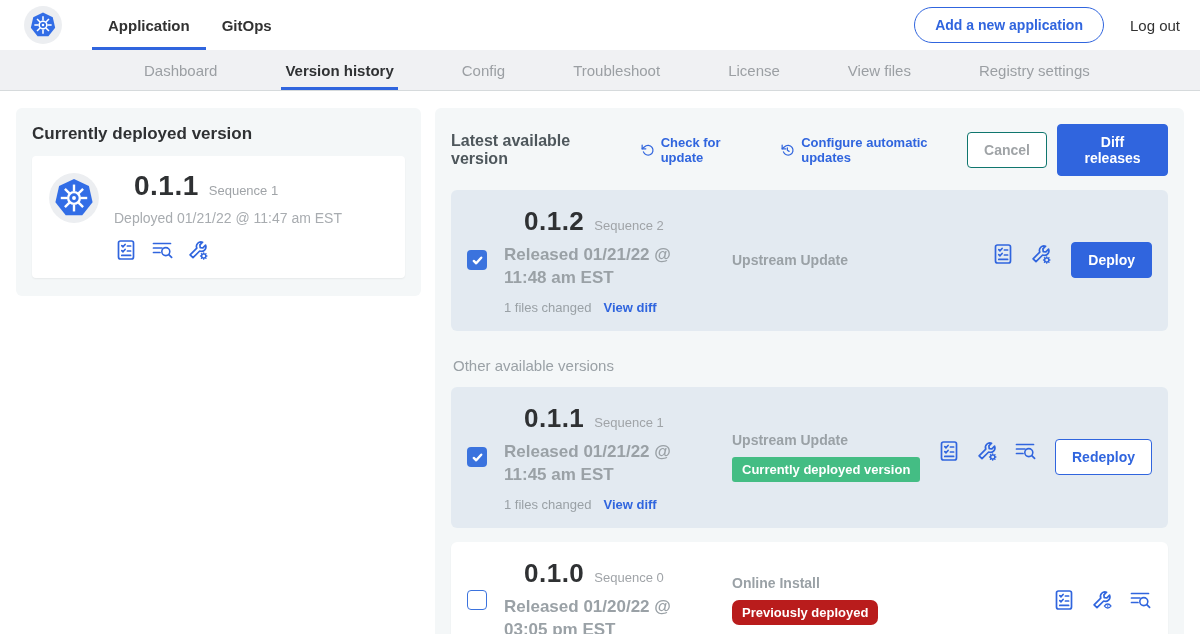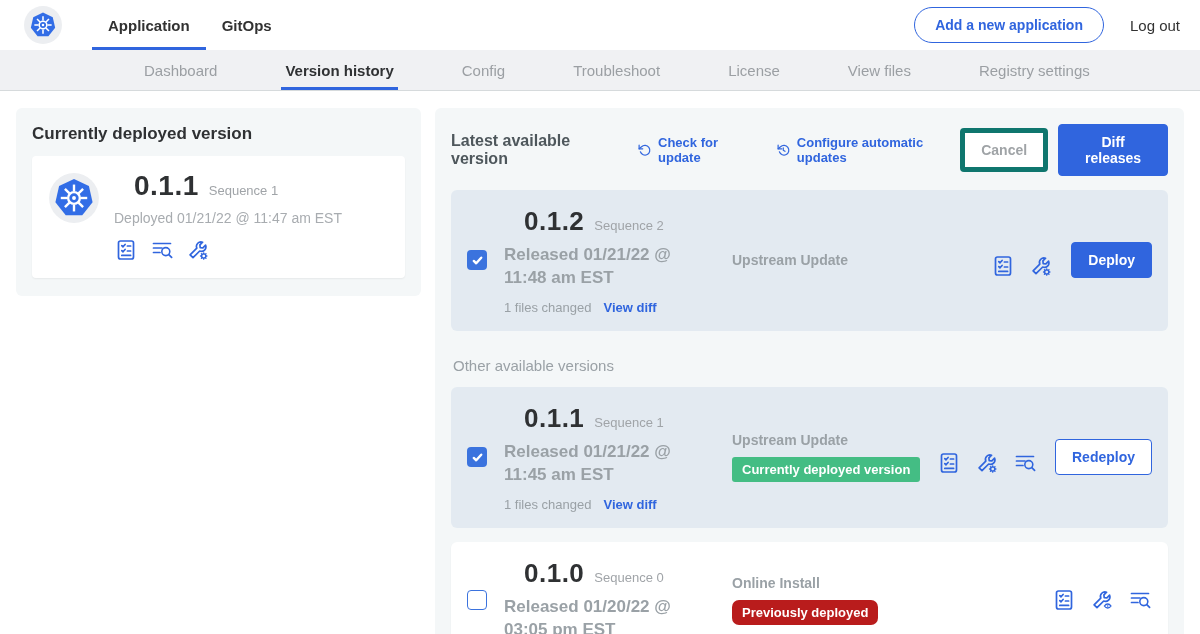--- a/index.html
+++ b/index.html
@@ -37,21 +37,21 @@
   .icon-btn { width:24px; height:24px; color:#3065de; cursor:pointer; background:none; border:none; padding:0; }
   .icon-btn svg { width:100%; height:100%; display:block; }
 
   .right-panel { flex:1; background:#f4f7f8; border-radius:6px; padding:16px 16px 18px; }
   .panel-head { display:flex; align-items:center; }
   .panel-title { font-size:16px; font-weight:bold; color:#4e575c; }
   .blue-link { display:flex; align-items:center; gap:6px; color:#3065de; font-size:13px; font-weight:bold; cursor:pointer; margin-left:22px; }
   .blue-link svg { width:16px; height:16px; }
   .panel-head .spacer { flex:1; }
   .btn { font-family:inherit; font-size:14px; font-weight:bold; border-radius:4px; padding:9px 16px; cursor:pointer; }
-  .btn-cancel { background:#fff; border:5px solid #0f766e; color:#9fa3a6; margin-right:10px; }
+  .btn-cancel { background:#fff; border:1px solid #0f766e; color:#9fa3a6; margin-right:10px; }
   .btn-primary { background:#3065de; border:1px solid #3065de; color:#fff; }
   .btn-outline { background:#fff; border:1px solid #3065de; color:#3065de; }
 
   .version-row { border-radius:6px; padding:16px; display:flex; align-items:center; }
   .version-row.selected { background:#e3eaf1; }
   .version-row.white { background:#fff; box-shadow:0 1px 2px rgba(0,0,0,.05); }
   .row-gap { margin-top:14px; }
   .checkbox { width:20px; height:20px; border-radius:4px; flex:none; cursor:pointer; display:flex; align-items:center; justify-content:center; }
   .checkbox.checked { background:#3b73de; }
   .checkbox.unchecked { background:#fff; border:1.5px solid #3b73de; }
@@ -60,21 +60,21 @@
   .ver-col .ver-line .ver-big { font-size:26px; }
   .released { font-size:17px; font-weight:bold; color:#9aa1a6; margin-top:7px; line-height:1.35; }
   .files-line { display:flex; gap:12px; margin-top:10px; font-size:13px; }
   .files-changed { color:#9aa1a6; }
   .view-diff { color:#3065de; font-weight:bold; cursor:pointer; }
   .source-col { flex:1; margin-left:32px; }
   .source-label { font-size:14px; font-weight:bold; color:#9aa1a6; }
   .badge { display:inline-block; margin-top:9px; font-size:13px; font-weight:bold; color:#fff; border-radius:3px; padding:5px 10px; }
   .badge.green { background:#44bd84; }
   .badge.gray { background:#b91c1c;border-radius:7px; }
-  .actions-col { display:flex; align-items:flex-end; gap:14px; }
+  .actions-col { display:flex; align-items:flex-start; gap:14px; }
   .actions-col .btn { margin-left:4px; }
   .other-label { font-size:15px; color:#9aa1a6; margin:26px 0 13px 2px; }
 </style>
 </head>
 <body>
 
 <svg width="0" height="0" style="position:absolute">
   <defs>
     <g id="i-k8s">
       <circle cx="12" cy="12" r="11.5" fill="#eceef1"></circle>

